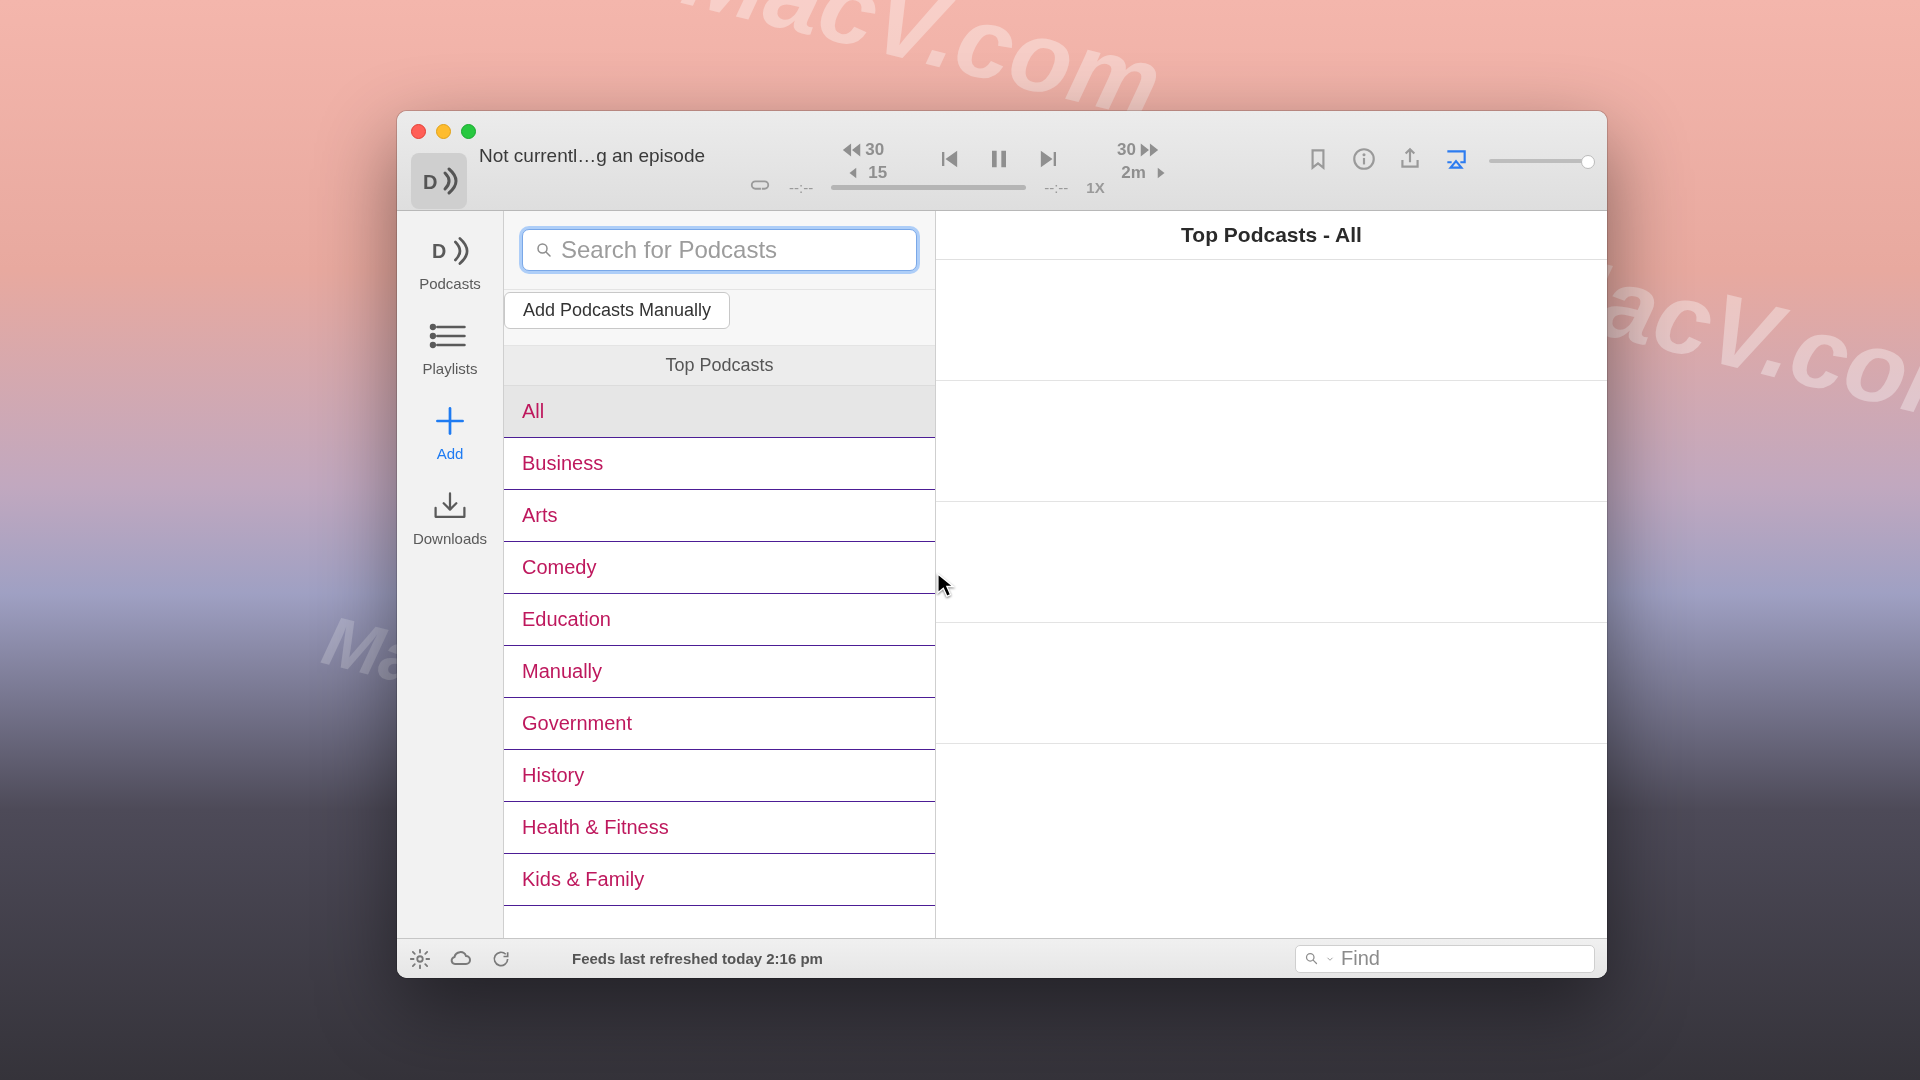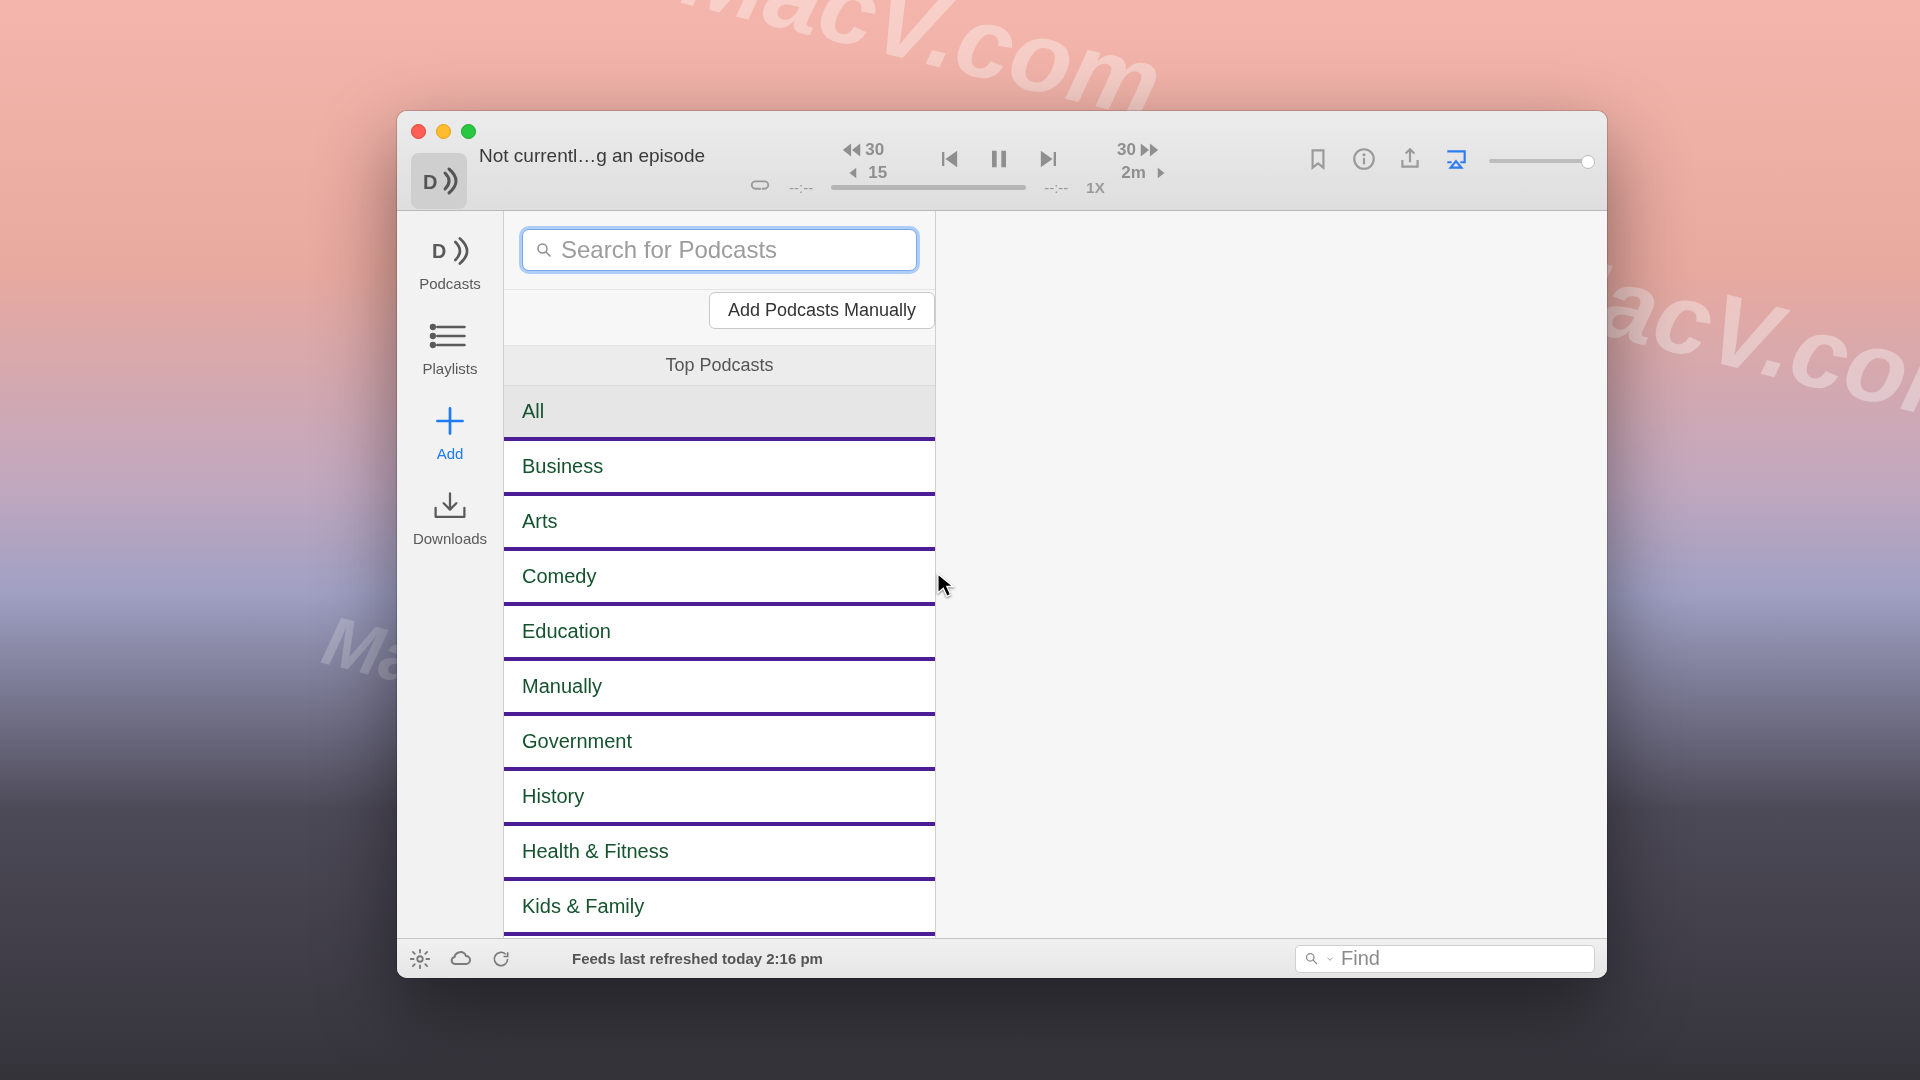--- a/index.html
+++ b/index.html
@@ -68,27 +68,27 @@
 .side-item svg { width:44px; height:36px; }
 .side-item.active { color:#1e7bf2; }
 .side-item.active svg { stroke:#1e7bf2; }
 
 .middle { width:432px; background:#fff; border-right:1px solid #cfcfcf; display:flex; flex-direction:column; }
 .search-wrap { padding:18px; background:#f7f7f7; border-bottom:1px solid #e4e4e4; }
 .search-field { width:100%; height:42px; border:1px solid #7aa8e8; box-shadow: 0 0 0 3px #aecef8; border-radius:7px; background:#fff; display:flex; align-items:center; padding:0 12px; gap:8px; }
 .search-field input { border:none; outline:none; font-size:24px; flex:1; color:#ef4444; background:transparent; }
 .search-field input::placeholder { color:#9c9c9c; }
 
-.add-manual { display:flex; justify-content:flex-end; padding: 2px 0 16px; background:#f7f7f7; border-bottom:1px solid #e4e4e4; }
+.add-manual { display:flex; justify-content:flex-start; padding: 2px 0 16px; background:#f7f7f7; border-bottom:1px solid #e4e4e4; }
 .add-manual button { background:#fff; border:1px solid #c8c8c8; border-radius:6px; padding:7px 18px; font-size:18px; color:#333; }
 
 .section-header { background:#ececec; text-align:center; font-size:18px; color:#555; padding:9px 0; border-bottom:1px solid #dcdcdc; }
 
 .cat-list { flex:1; overflow:auto; }
-.cat-item { padding:14px 18px; font-size:20px; color:#14532d; border-bottom:4px solid #4c1d95; background:#fff; }
+.cat-item { padding:14px 18px; font-size:20px; color:#be185d; border-bottom:1px solid #4c1d95; background:#fff; }
 .cat-item.selected { background:#e6e6e6; }
 
 .detail { flex:1; background:#fff; display:flex; flex-direction:column; }
 .detail-header { text-align:center; font-weight:700; font-size:21px; color:#2a2a2a; padding:12px 0; border-bottom:1px solid #e0e0e0; }
 .detail-rows .row { height:121px; border-bottom:1px solid #e3e3e3; }
 
 
 .statusbar { height:40px; background:linear-gradient(#f0f0f0,#e6e6e6); border-top:1px solid #c6c6c6; display:flex; align-items:center; padding:0 12px; gap:18px; font-size:15px; color:#555; }
 .statusbar .sb-icn { color:#7a7a7a; display:flex; align-items:center; }
 .status-text { font-weight:600;margin-left:43px; }
@@ -263,20 +263,29 @@
           <div class="cat-item">Comedy</div>
           <div class="cat-item">Education</div>
           <div class="cat-item">Manually</div>
           <div class="cat-item">Government</div>
           <div class="cat-item">History</div>
           <div class="cat-item">Health &amp; Fitness</div>
           <div class="cat-item">Kids &amp; Family</div>
         </div>
       </div>
 
+      <div class="detail">
+        <div class="detail-header">Top Podcasts - All</div>
+        <div class="detail-rows">
+          <div class="row"></div>
+          <div class="row"></div>
+          <div class="row"></div>
+          <div class="row"></div>
+        </div>
+      </div>
     </div>
 
     <div class="statusbar">
       <span class="sb-icn">
           <svg viewBox="0 0 24 24" width="22" height="22">
             <circle cx="12" cy="12" r="3" fill="none" stroke="#7a7a7a" stroke-width="2"></circle>
             <path d="M12 2v3M12 19v3M4.2 4.2l2.1 2.1M17.7 17.7l2.1 2.1M2 12h3M19 12h3M4.2 19.8l2.1-2.1M17.7 6.3l2.1-2.1" stroke="#7a7a7a" stroke-width="2" stroke-linecap="round"></path>
           </svg>
         </span>
       <span class="sb-icn">

